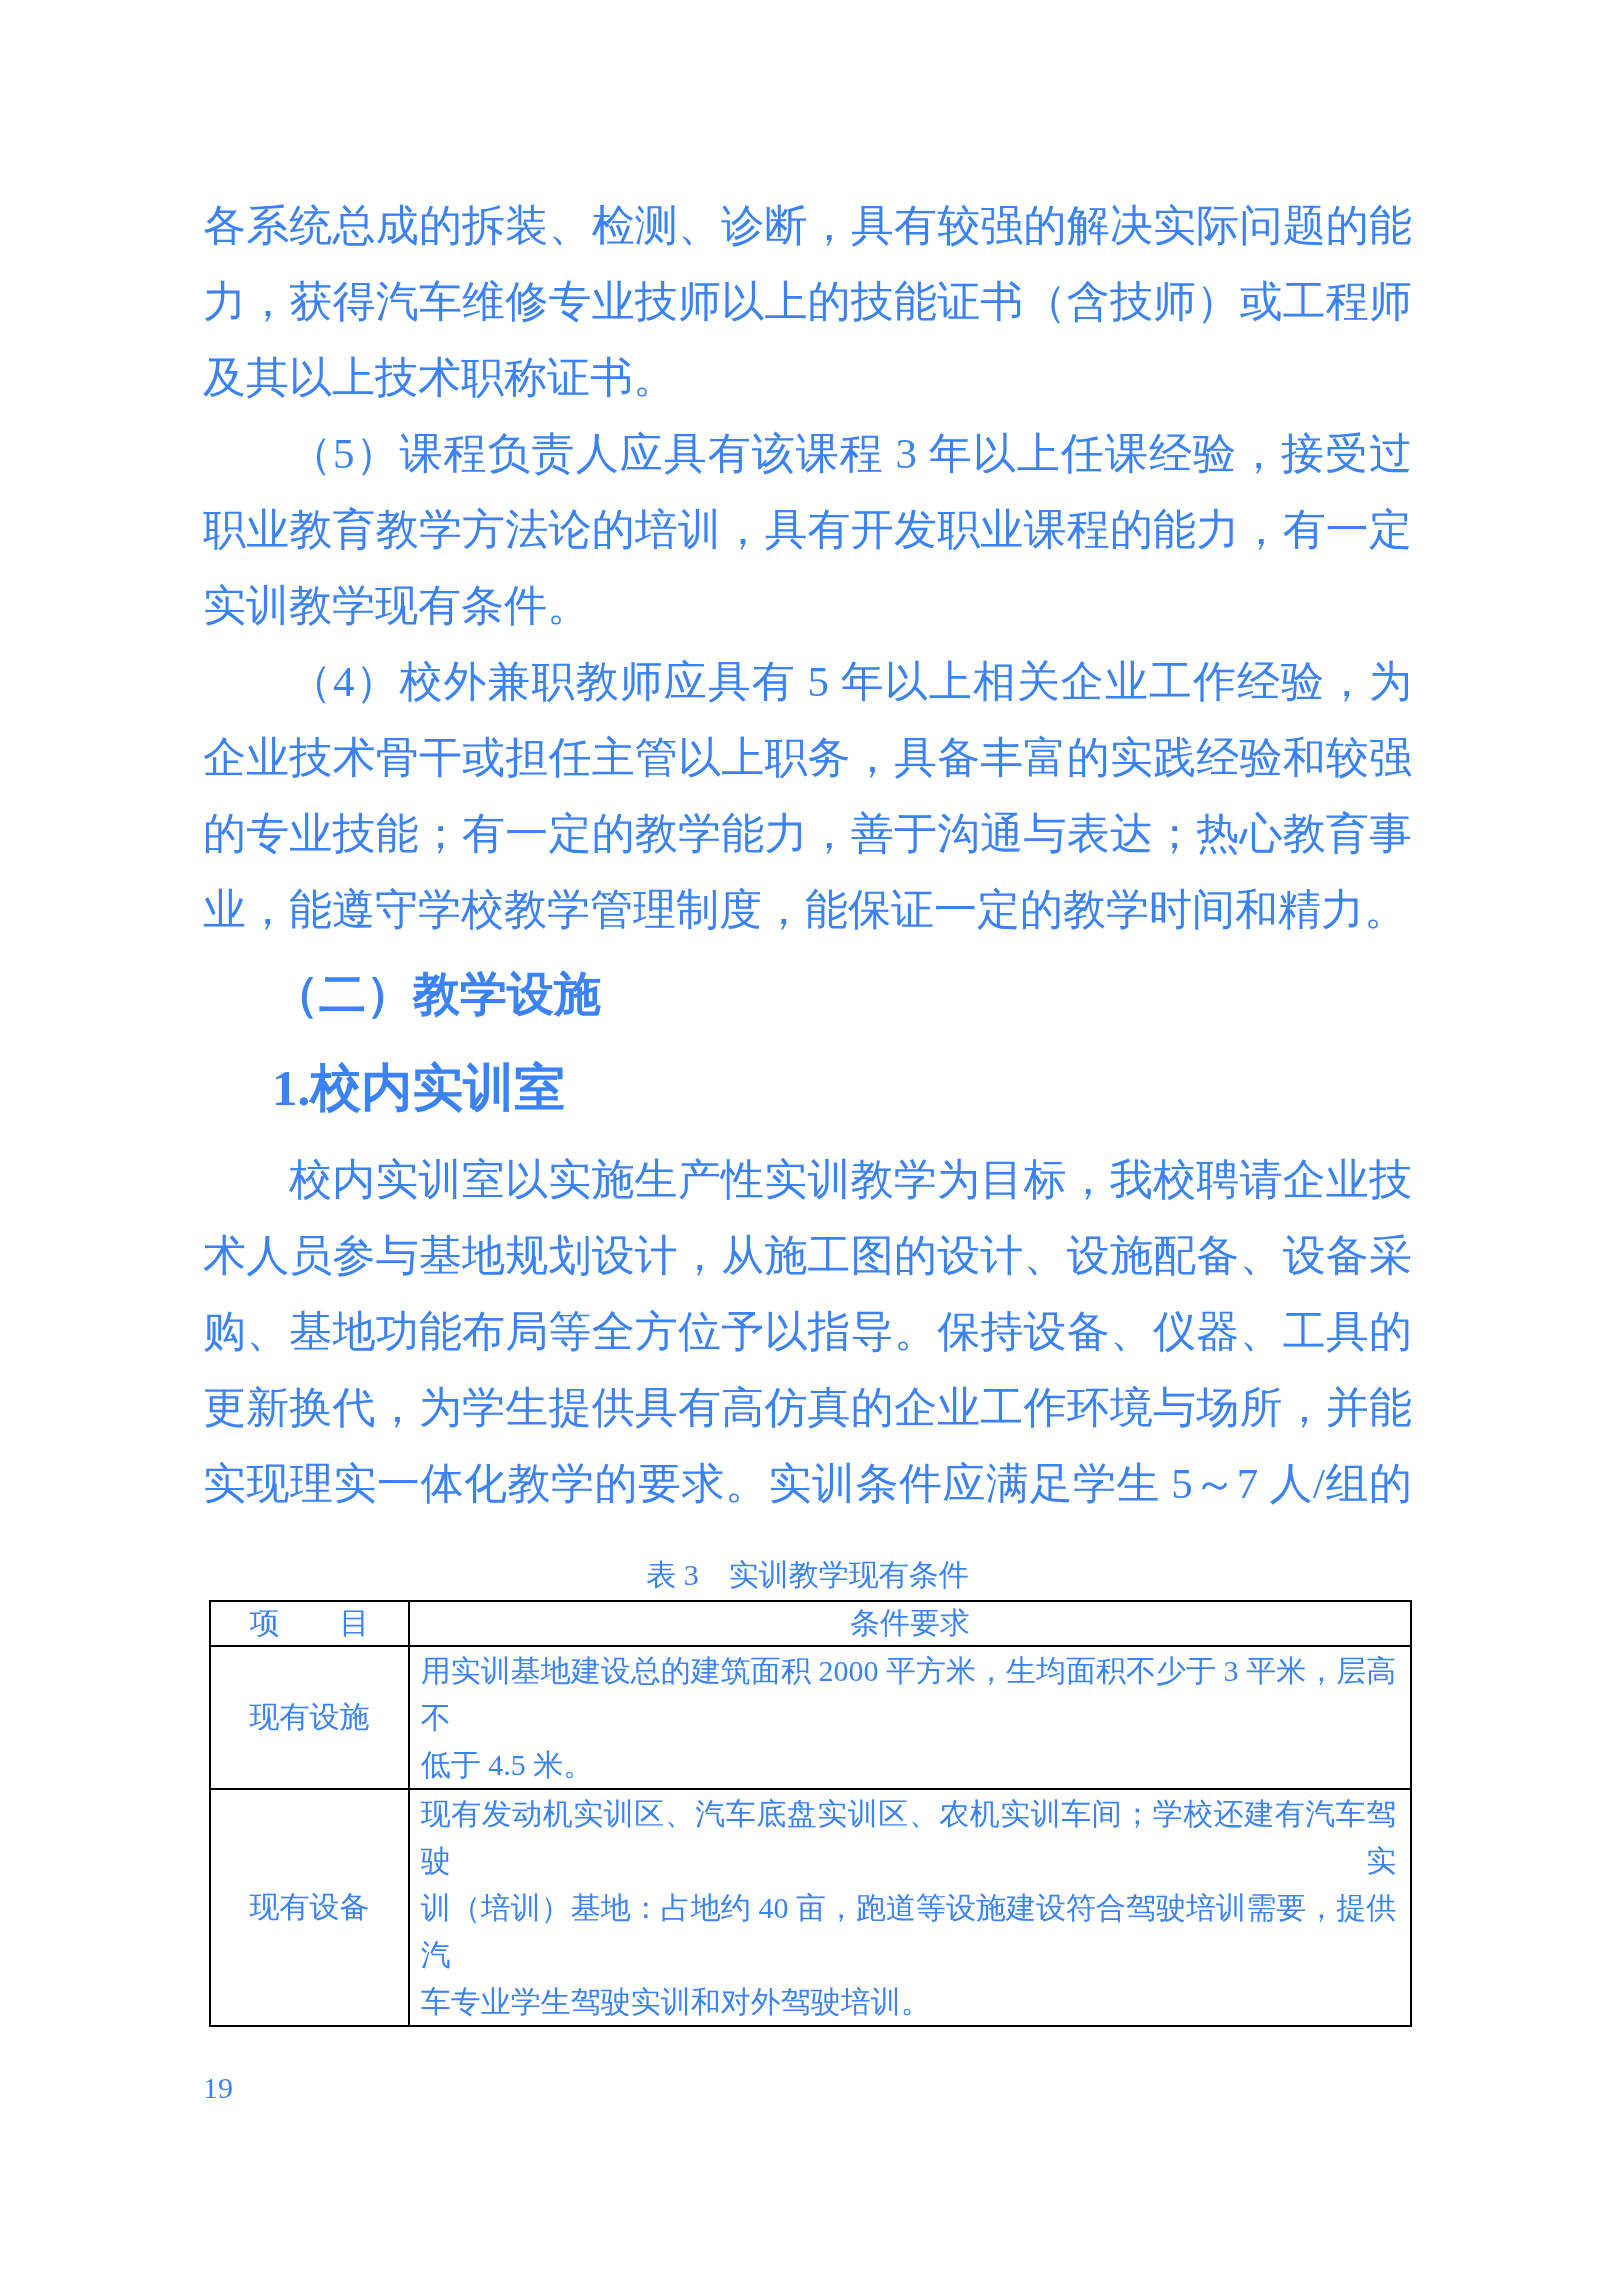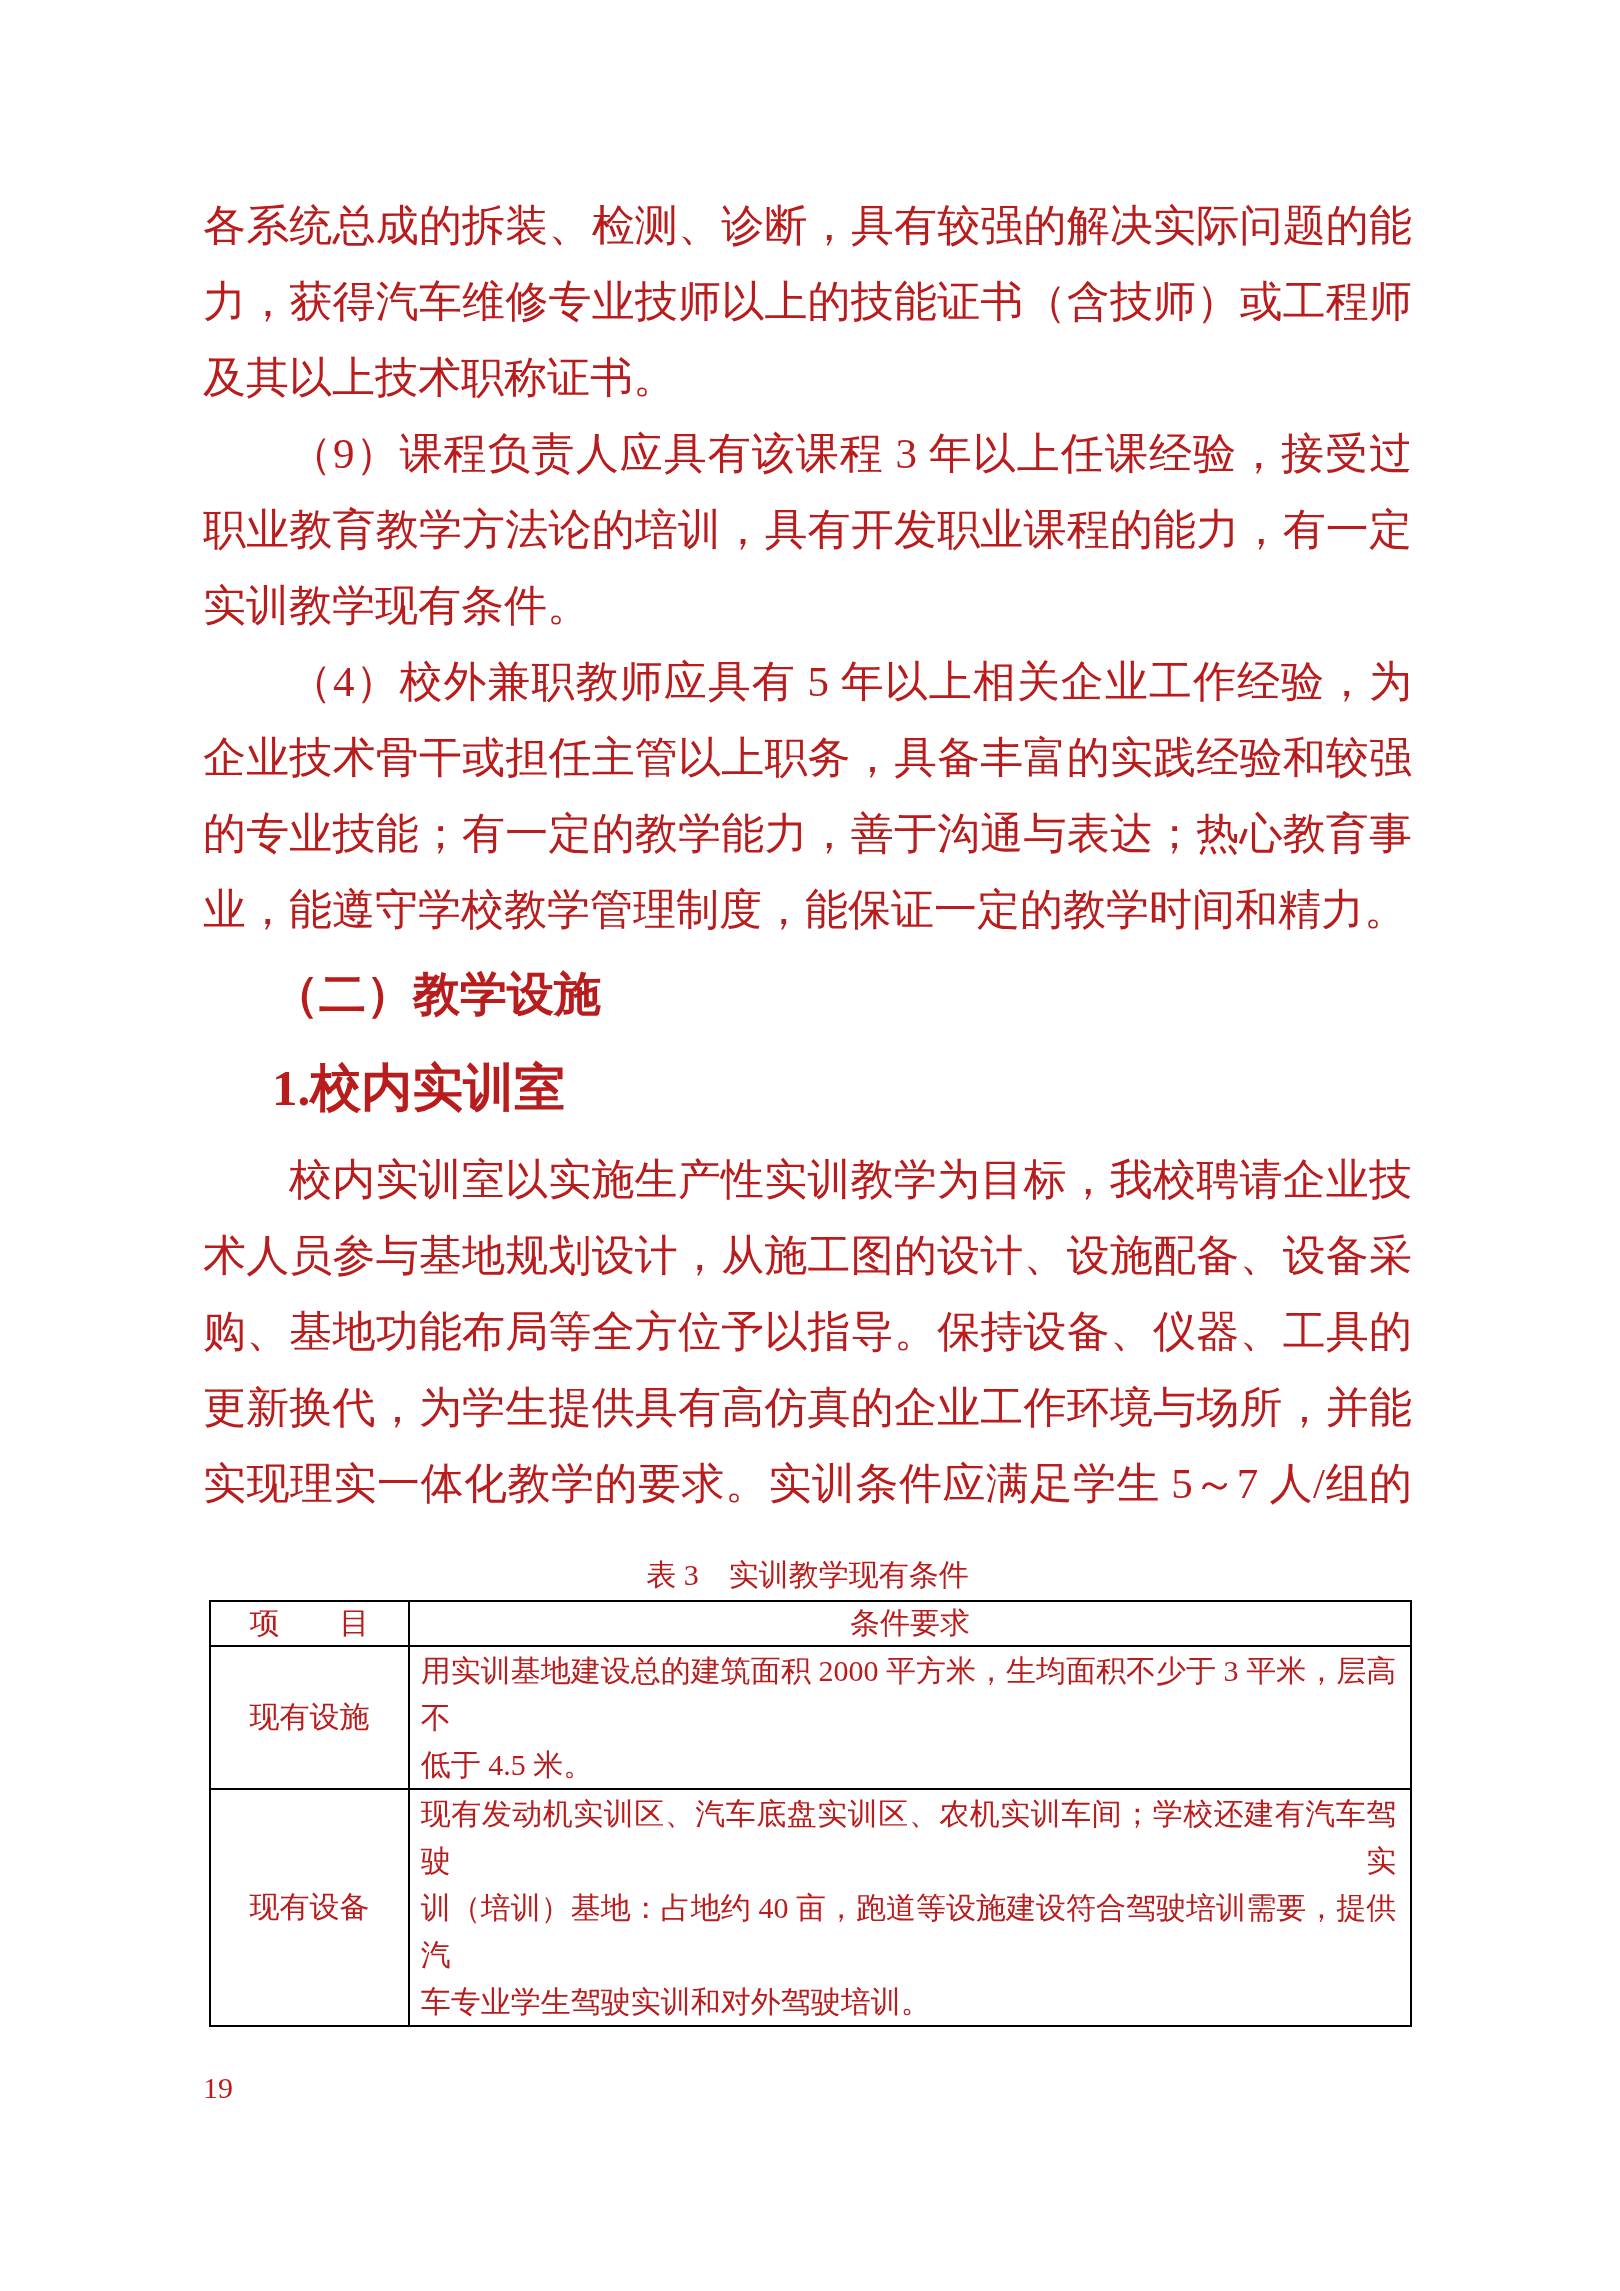--- a/index.html
+++ b/index.html
@@ -3,21 +3,21 @@
 <meta charset="utf-8">
 <style>
   html, body { margin: 0; padding: 0; background: #ffffff; }
   .page {
     position: relative;
     width: 1620px;
     height: 2292px;
     background: #ffffff;
     overflow: hidden;
     font-family: "Liberation Serif", "DejaVu Serif", serif;
-    color: #b91c1c;
+    color: #3b82f6;
   }
   .content {
     position: absolute;
     left: 203px;
     top: 0;
     width: 1209px;
     padding-top: 188px;
   }
   
   .ln {
@@ -91,21 +91,21 @@
 </style>
 </head>
 <body>
 
 <div class="page">
   <div class="content">
 
     <div class="ln">各系统总成的拆装、检测、诊断，具有较强的解决实际问题的能</div>
     <div class="ln">力，获得汽车维修专业技师以上的技能证书（含技师）或工程师</div>
     <div class="ln last">及其以上技术职称证书。</div>
-    <div class="ln ind">（9）课程负责人应具有该课程 3 年以上任课经验，接受过</div>
+    <div class="ln ind">（5）课程负责人应具有该课程 3 年以上任课经验，接受过</div>
     <div class="ln">职业教育教学方法论的培训，具有开发职业课程的能力，有一定</div>
     <div class="ln last">实训教学现有条件。</div>
     <div class="ln ind">（4）校外兼职教师应具有 5 年以上相关企业工作经验，为</div>
     <div class="ln">企业技术骨干或担任主管以上职务，具备丰富的实践经验和较强</div>
     <div class="ln">的专业技能；有一定的教学能力，善于沟通与表达；热心教育事</div>
     <div class="ln last">业，能遵守学校教学管理制度，能保证一定的教学时间和精力。</div>
 
     <div class="h1">（二）教学设施</div>
     <div class="h2">1.校内实训室</div>
 

